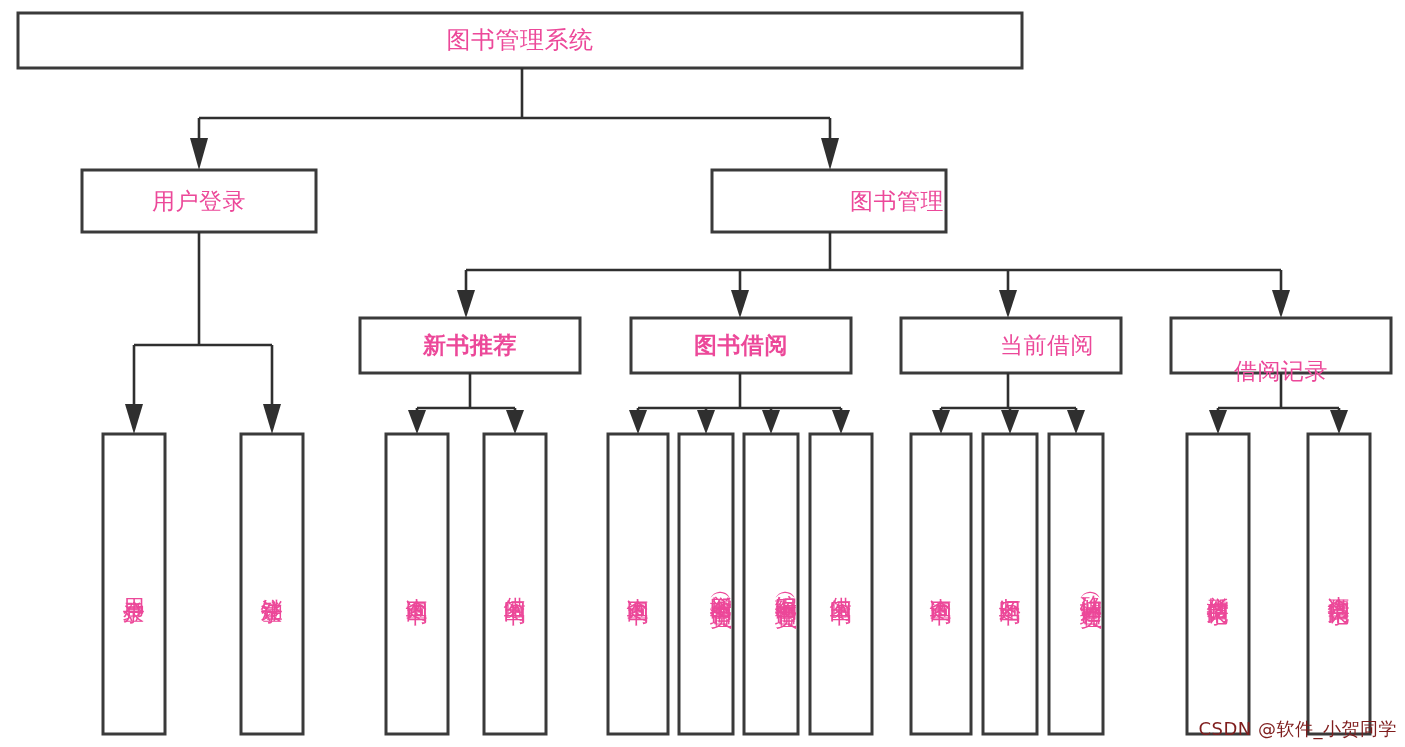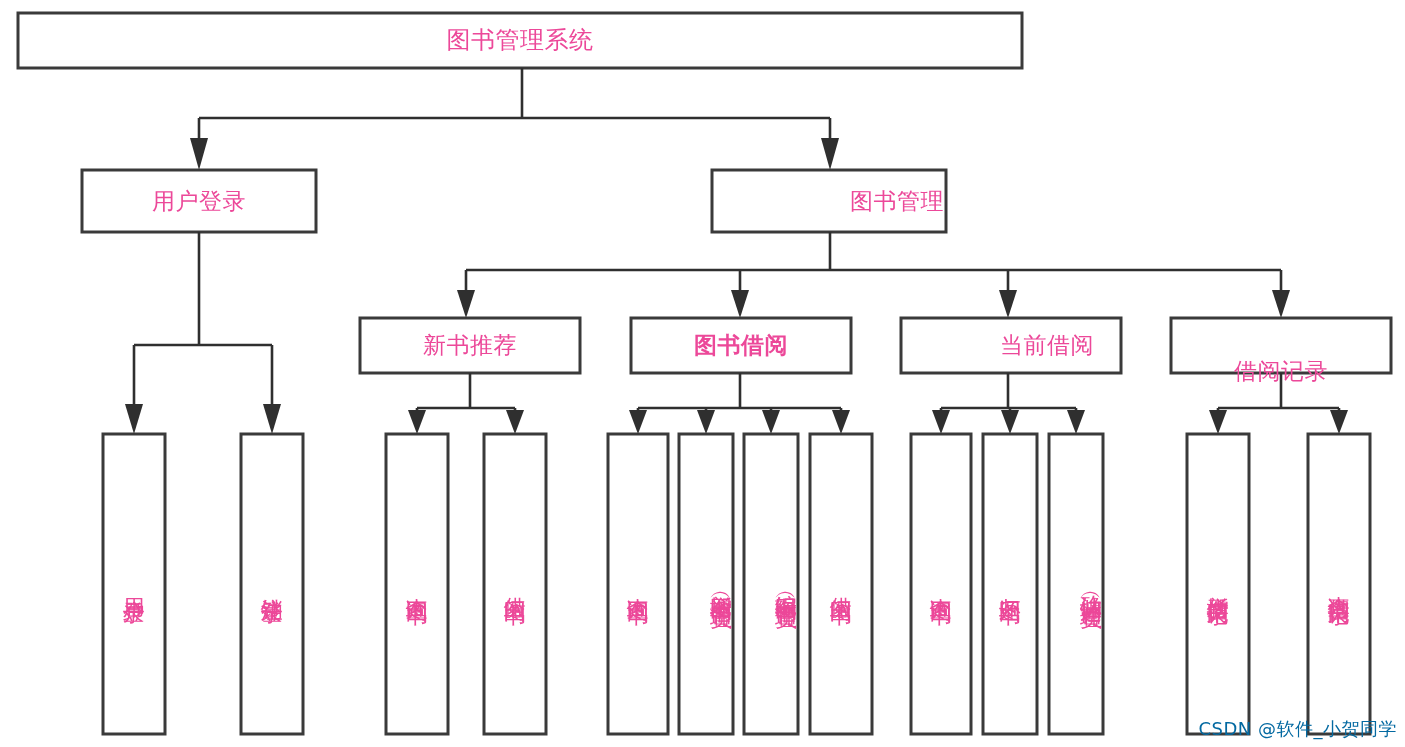--- a/index.html
+++ b/index.html
@@ -71,21 +71,21 @@
   }
   .node-label.vertical.center-v {
     align-items: center;
     padding-top: 0;
   }
   .watermark {
     position: absolute;
     right: 8px;
     bottom: 6px;
     font-size: 18px;
-    color: #0369a1;
+    color: #7f1d1d;
     letter-spacing: 0.5px;
     white-space: nowrap;
     font-family: "DejaVu Sans", "Liberation Sans", sans-serif;
     margin-top: 44px;
   }
 </style>
 </head>
 <body>
 
 <div id="diagram-root">
@@ -178,21 +178,21 @@
     <path class="conn" d="M 1339,408 L 1339,412"></path>
     <polygon class="arrow-head" points="1209,410 1227,410 1218,434"></polygon>
     <polygon class="arrow-head" points="1330,410 1348,410 1339,434"></polygon>
   </svg>
 
   <div class="node-label root" style="left:18px; top:13px; width:1004px; height:55px;">图书管理系统</div>
 
   <div class="node-label horizontal" style="left:82px; top:170px; width:234px; height:62px;">用户登录</div>
   <div class="node-label horizontal" style="left:741px; top:170px; width:248px; height:62px;margin-left:32px;">图书管理</div>
 
-  <div class="node-label horizontal" style="left:360px; top:318px; width:220px; height:55px;">新书推荐</div>
+  <div class="node-label horizontal" style="left:360px; top:318px; width:220px; height:55px;font-weight:bold;">新书推荐</div>
   <div class="node-label horizontal" style="left:631px; top:318px; width:220px; height:55px;font-weight:bold;">图书借阅</div>
   <div class="node-label horizontal" style="left:901px; top:318px; width:220px; height:55px;margin-left:36px;">当前借阅</div>
   <div class="node-label horizontal" style="left:1171px; top:318px; width:220px; height:43px;margin-top:32px;">借阅记录</div>
 
   <div class="node-label vertical center-v" style="left:103px; top:434px; width:62px; height:300px;">用户登录</div>
   <div class="node-label vertical center-v" style="left:241px; top:434px; width:62px; height:300px;">注销登录</div>
 
   <div class="node-label vertical center-v" style="left:386px; top:434px; width:62px; height:300px;">查询图书</div>
   <div class="node-label vertical center-v" style="left:484px; top:434px; width:62px; height:300px;">借阅图书</div>
 

